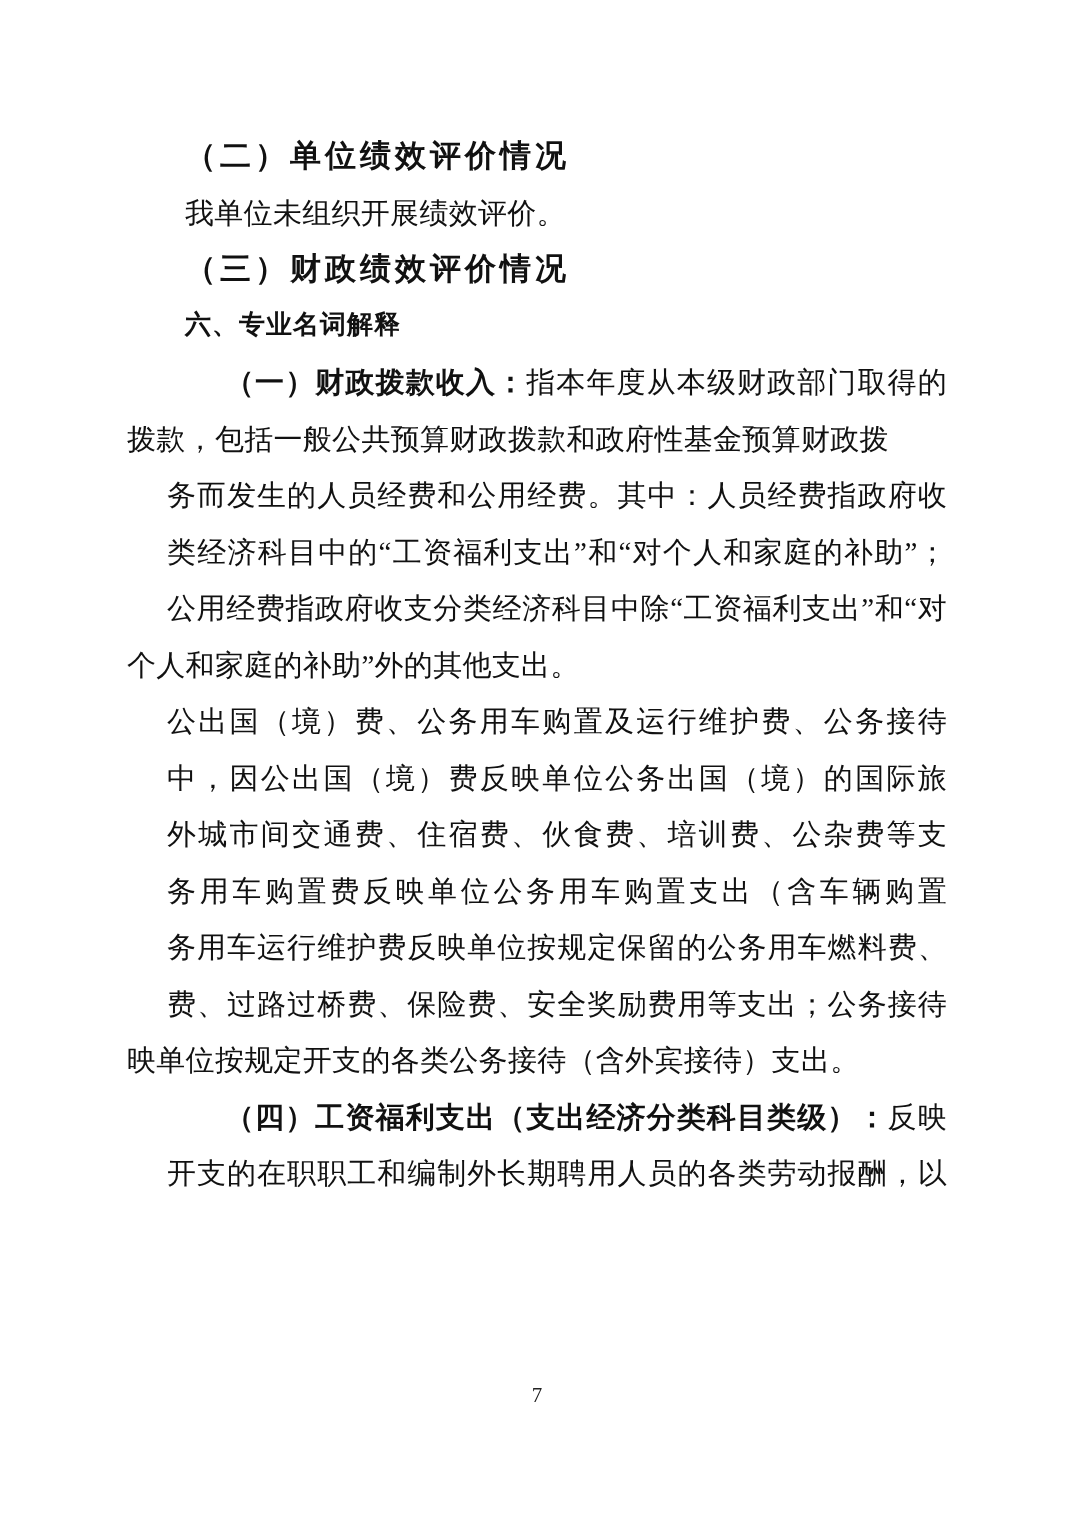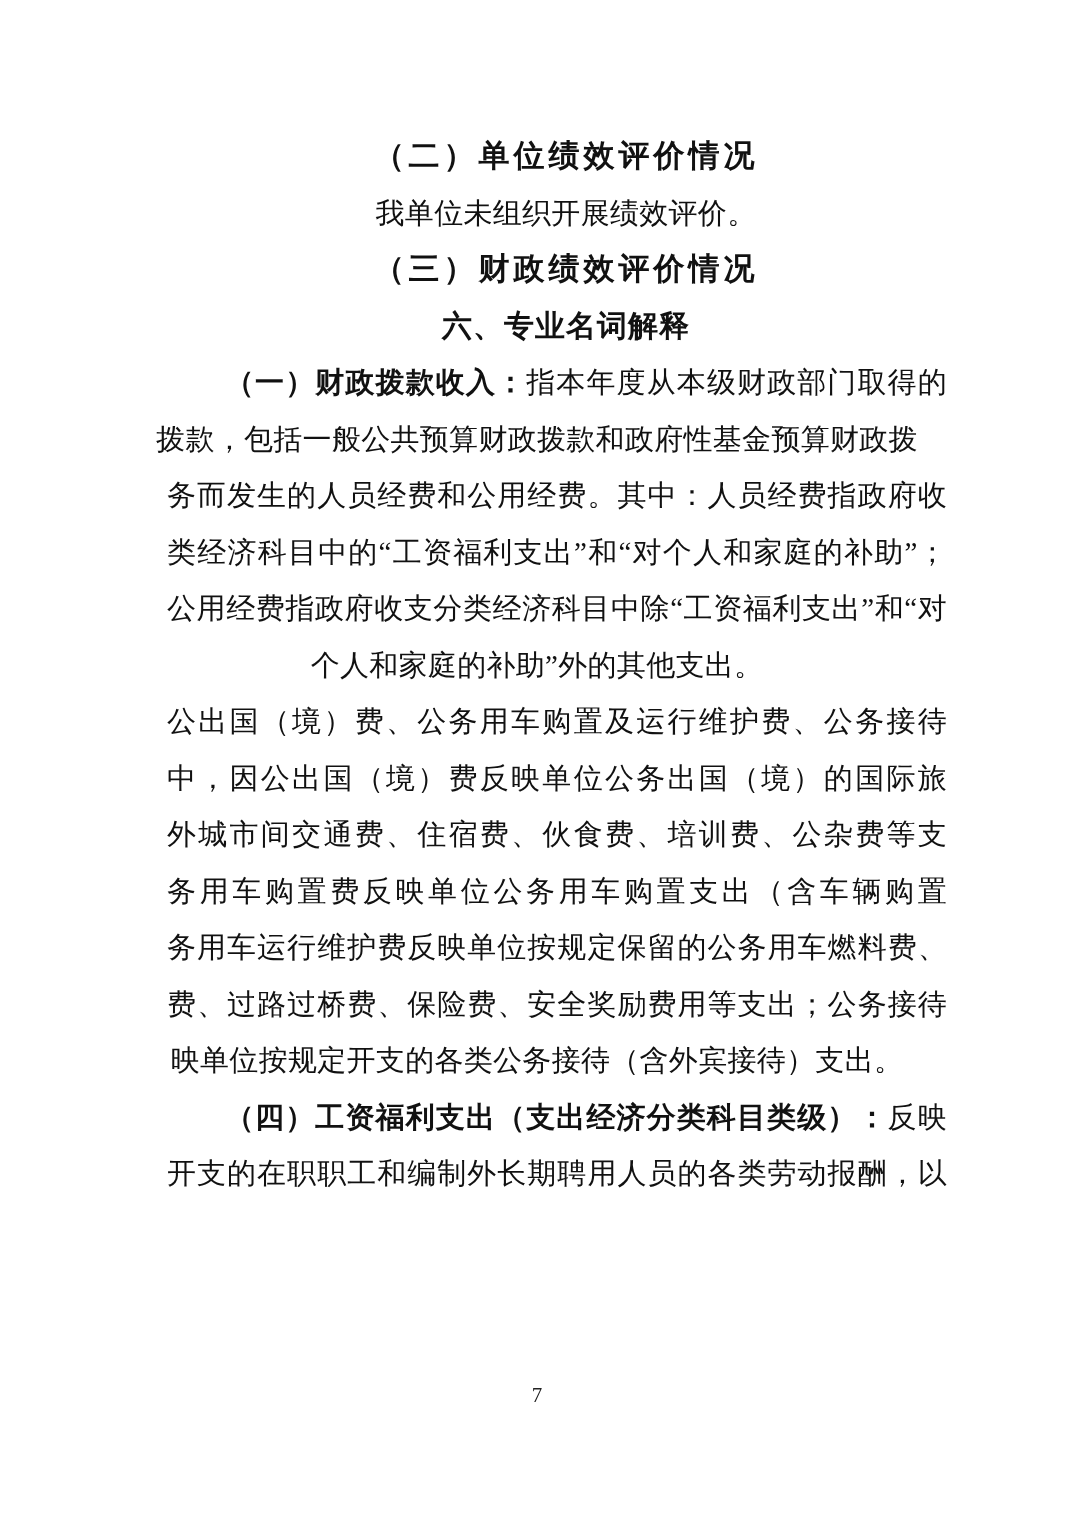--- a/index.html
+++ b/index.html
@@ -20,38 +20,37 @@
     top: 128px;
     width: 820px;
   }
   .line {
     height: 56.5px;
     line-height: 56.5px;
     font-size: 29px;
     letter-spacing: 0.3px;
     white-space: normal;
     overflow: hidden;
-    text-align: center;
   }
   .line.indent { padding-left: 58px; }
   .line.justify {
     text-align: justify;
     text-align-last: justify;
     text-justify: inter-character;
     margin-left: 40px;
   }
   .line.kai {
     font-weight: 700;
     font-size: 31px;
     letter-spacing: 4px;
   }
   .line.hei {
-    font-family: Liberation Serif, serif;
+    font-family: Liberation Mono, monospace;
     font-weight: 700;
-    font-size: 30px;
+    font-size: 26px;
     letter-spacing: 1px;
   }
   .seg { font-weight: 400; }
   .seg.bold { font-weight: 700; }
   .page-number {
     position: absolute;
     left: 0;
     top: 1380px;
     width: 100%;
     text-align: center;

